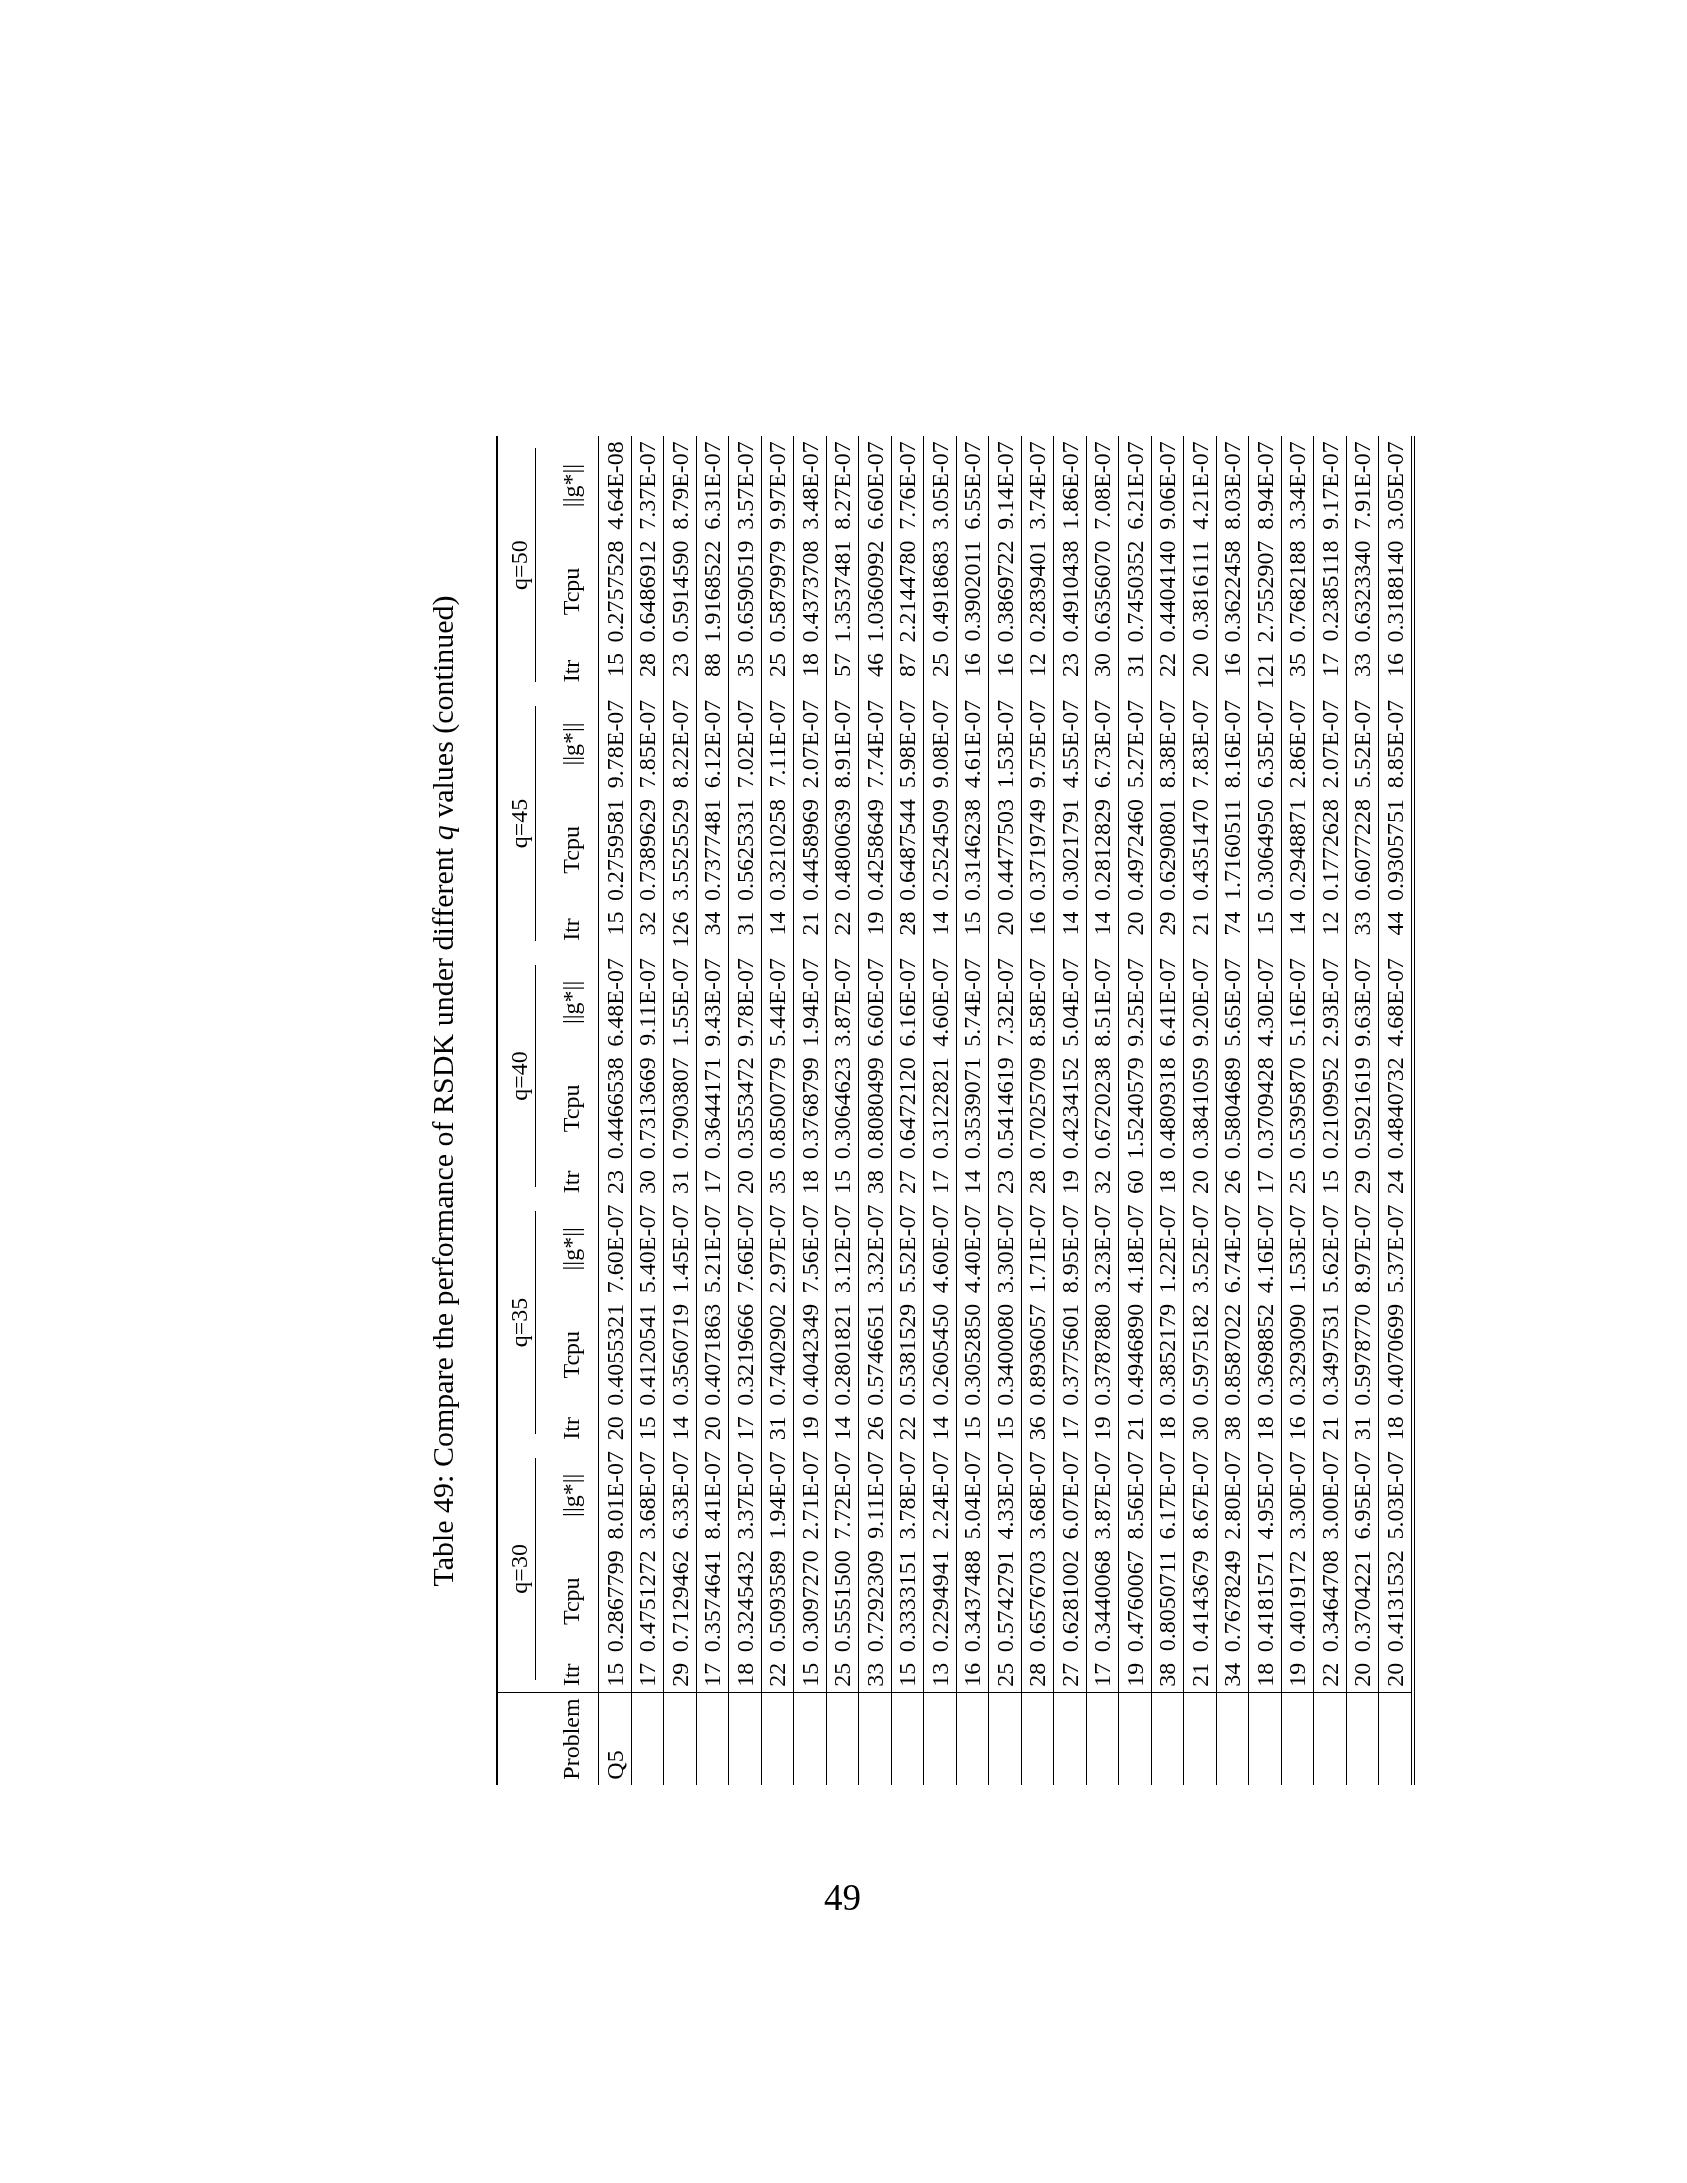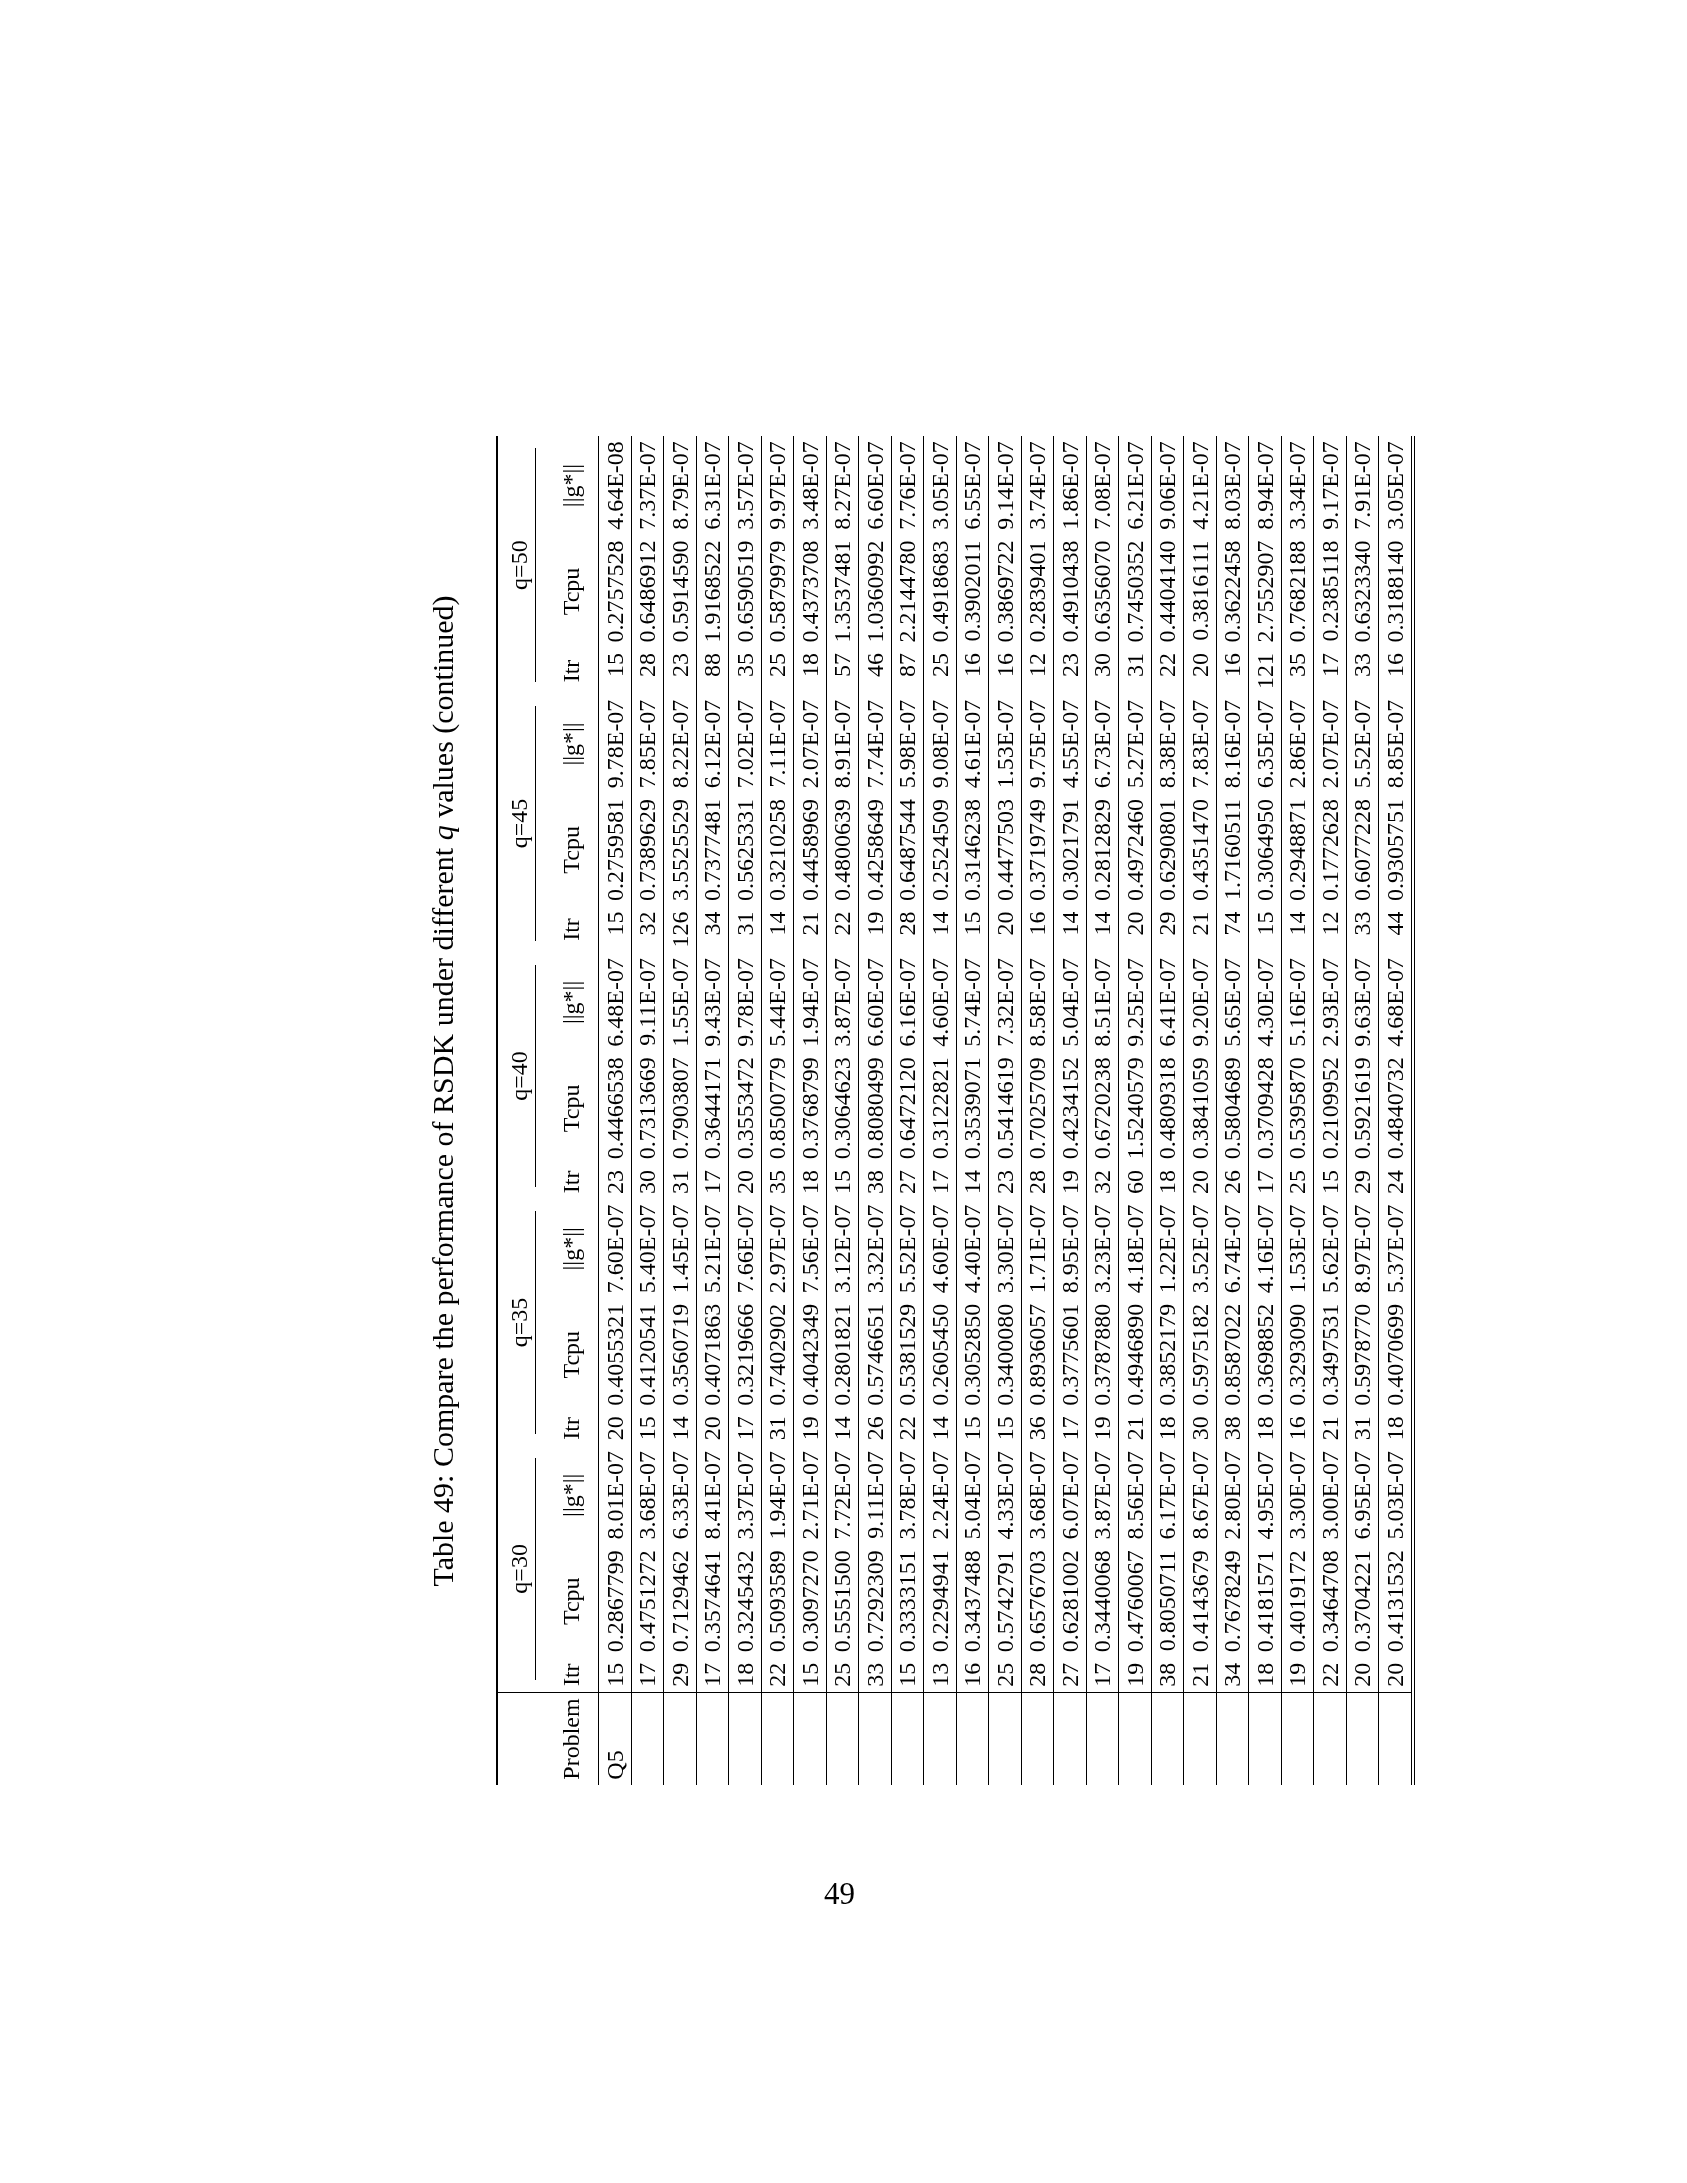--- a/index.html
+++ b/index.html
@@ -15,21 +15,21 @@
   table.data thead tr.sub th{height:54px;text-align:center;}
   table.data thead{border-top:2px solid #000;}
   .grp-line{display:block;border-bottom:1.3px solid #000;margin:0 6.6px;padding-bottom:4px;}
   table.data tbody tr{border-top:1px solid #000;}
   table.data tbody tr:first-child{border-top:1px solid #000;}
   table.data tbody{border-bottom:4px double #000;}
   td.num{text-align:right;}
   td.prob{text-align:left;border-right:1px solid #000;padding-right:9.3px;}
   th.prob{text-align:left;border-right:1px solid #000;}
   td.itr{text-align:right;}
-  .page-num{position:absolute;left:824px;top:1876px;font-size:31px;}
+  .page-num{position:absolute;left:824px;top:1876px;font-size:37px;}
 </style>
 </head>
 <body>
 
 <div class="rot-wrap">
   <div class="caption">
     <span>Table 49: Compare the performance of RSDK under different </span><i>q</i><span> values (continued)</span>
   </div>
   <table class="data">
     <thead>

